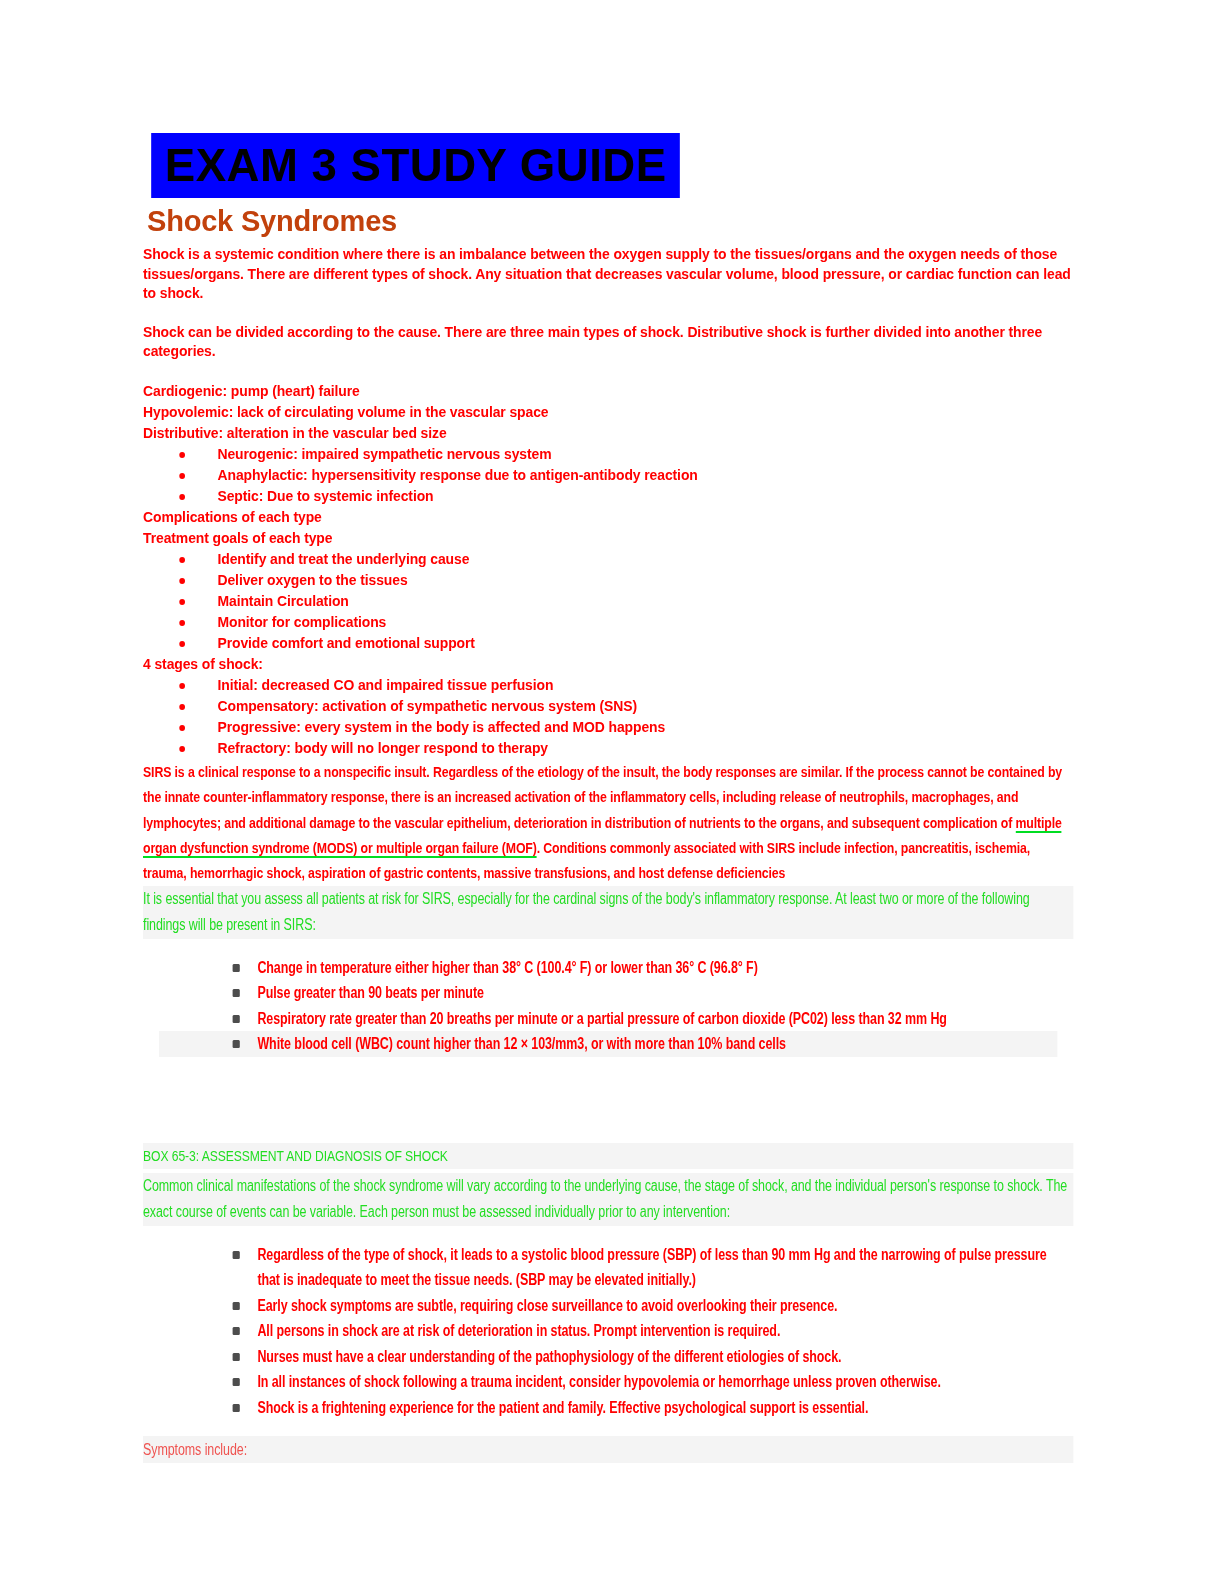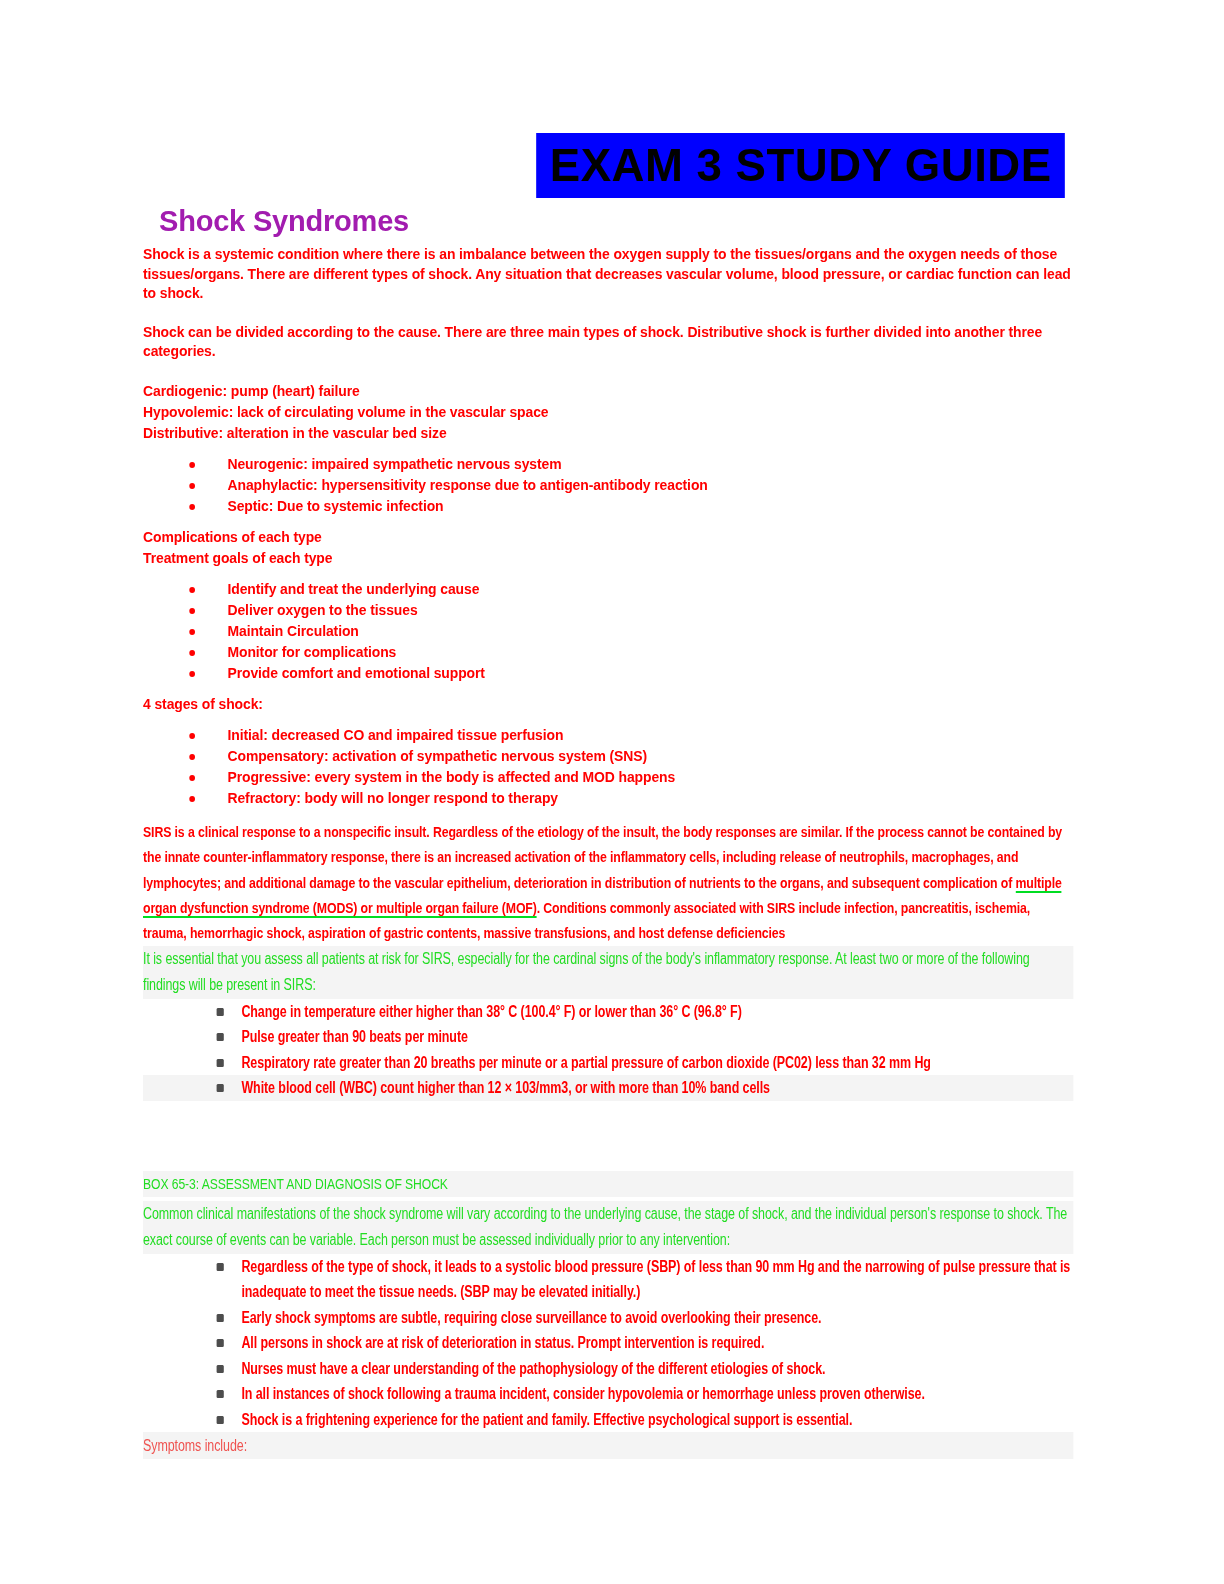--- a/index.html
+++ b/index.html
@@ -24,21 +24,21 @@
   .content {
     position: absolute;
     left: 143px;
     top: 133px;
     width: 930px;
   }
 
   
   .banner-wrap {
     display: block;
-    text-align: right;
+    text-align: left;
     margin: 0 0 6px 0;
   }
   .banner {
     display: inline-block;
     background: #0000ff;
     color: #000000;
     font-family: "Liberation Sans", sans-serif;
     font-weight: bold;
     font-size: 47px;
     line-height: 1.18;
@@ -48,22 +48,22 @@
     transform: scaleX(0.97);
     transform-origin: center;
   }
 
   
   .h-shock {
     font-family: "Liberation Sans", sans-serif;
     font-weight: bold;
     font-size: 29px;
     line-height: 1.2;
-    color: #a21caf;
-    margin: 2px 0 6px 16px;
+    color: #c2410c;
+    margin: 2px 0 6px 4px;
     letter-spacing: -0.2px;
   }
 
   
   .red-blk {
     color: #ff0000;
     font-family: "Liberation Sans", sans-serif;
     font-weight: bold;
     font-size: 14.6px;
     line-height: 19.5px;
@@ -85,21 +85,21 @@
     font-size: 14.6px;
     line-height: 21px;
     transform: scaleX(0.955);
     transform-origin: left center;
     width: 104.5%;
     letter-spacing: -0.1px;
   }
 
   ul.round {
     list-style: none;
-    margin: 10px;
+    margin: 0;
     padding: 0;
   }
   ul.round > li {
     position: relative;
     padding-left: 78px;
     color: #ff0000;
     font-family: "Liberation Sans", sans-serif;
     font-weight: bold;
     font-size: 14.6px;
     line-height: 21px;
@@ -173,21 +173,21 @@
     color: #ef5350;
     transform: scaleX(0.80);
     transform-origin: left center;
     width: 125%;
     letter-spacing: -0.1px;
   }
 
   
   ul.square {
     list-style: none;
-    margin: 0;
+    margin: 16px;
     padding: 0;
   }
   ul.square > li {
     position: relative;
     padding-left: 123px;
     color: #ff0000;
     font-family: "Liberation Sans Narrow", "Liberation Sans", sans-serif;
     font-weight: bold;
     font-size: 15.6px;
     line-height: 25.5px;

